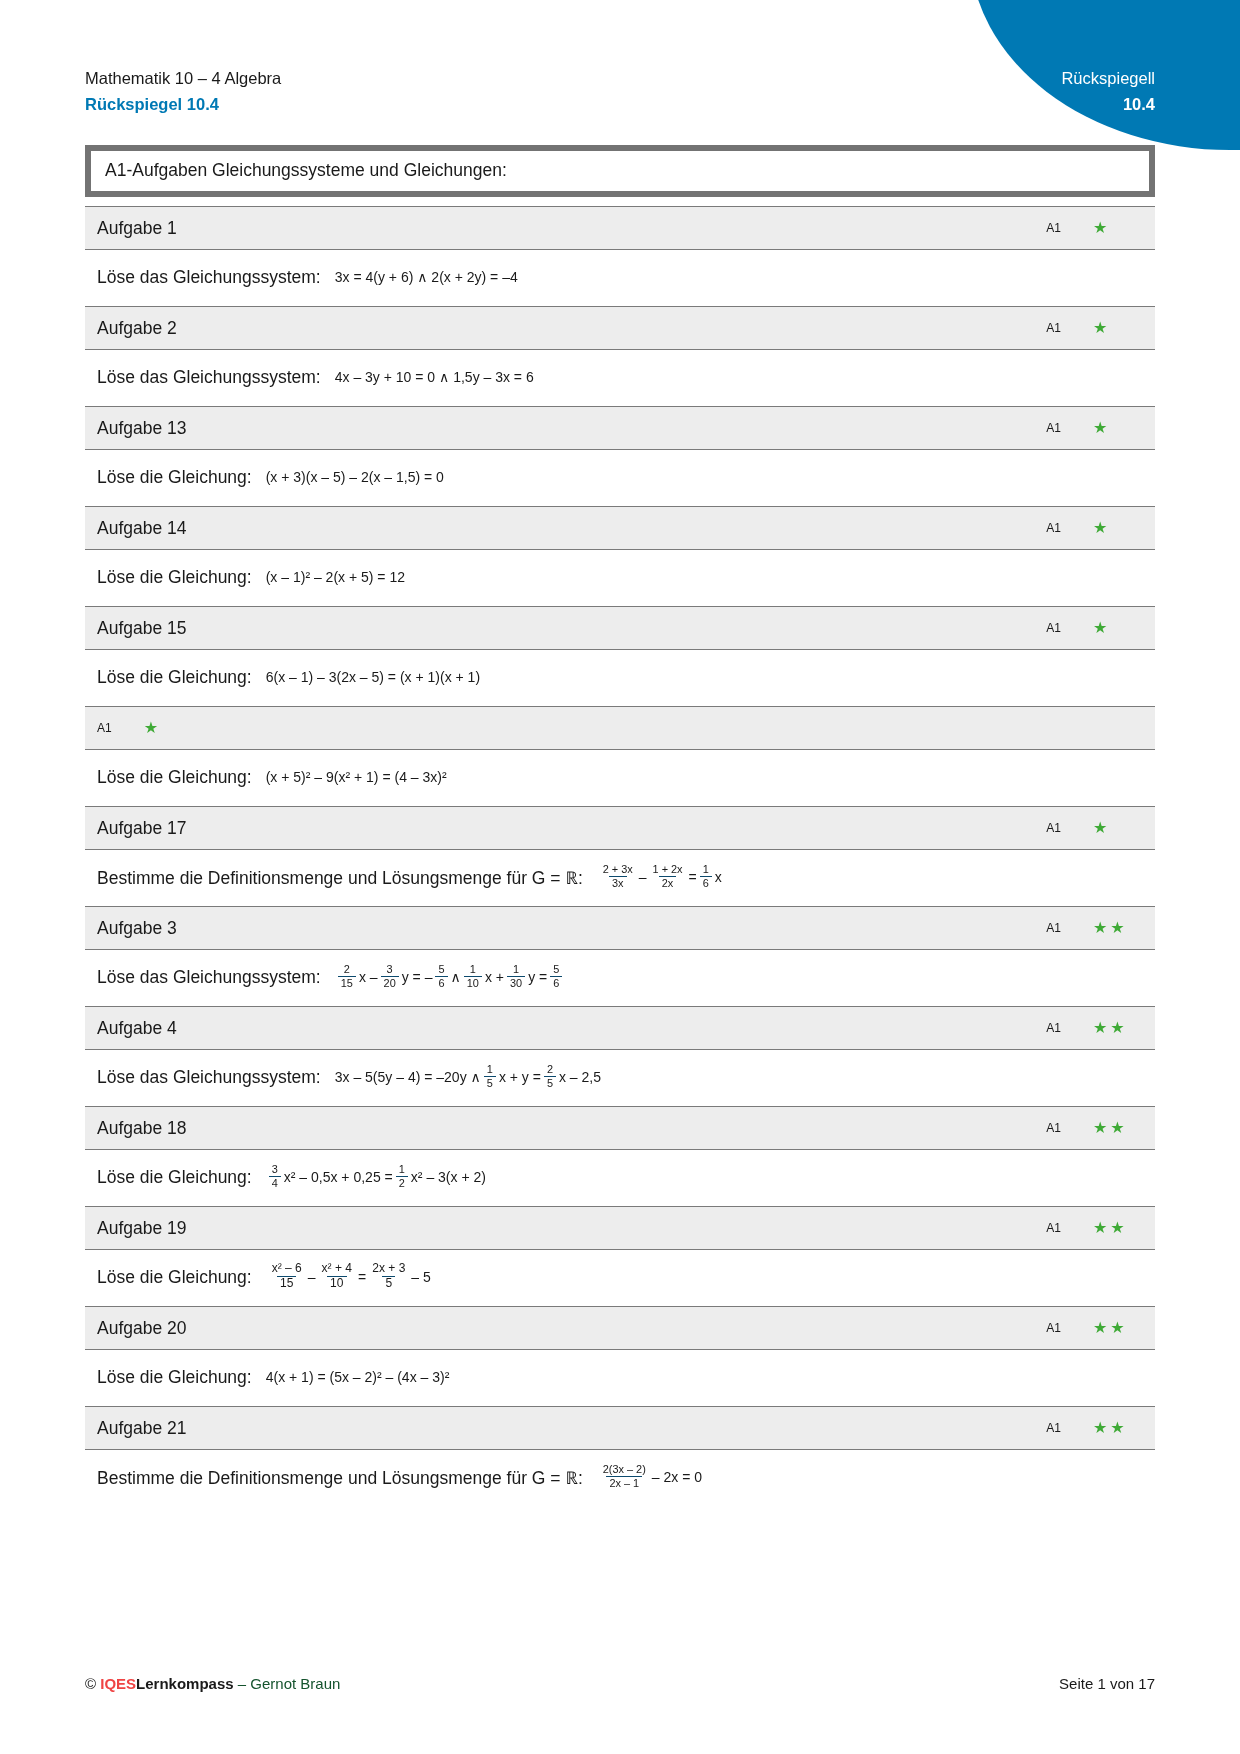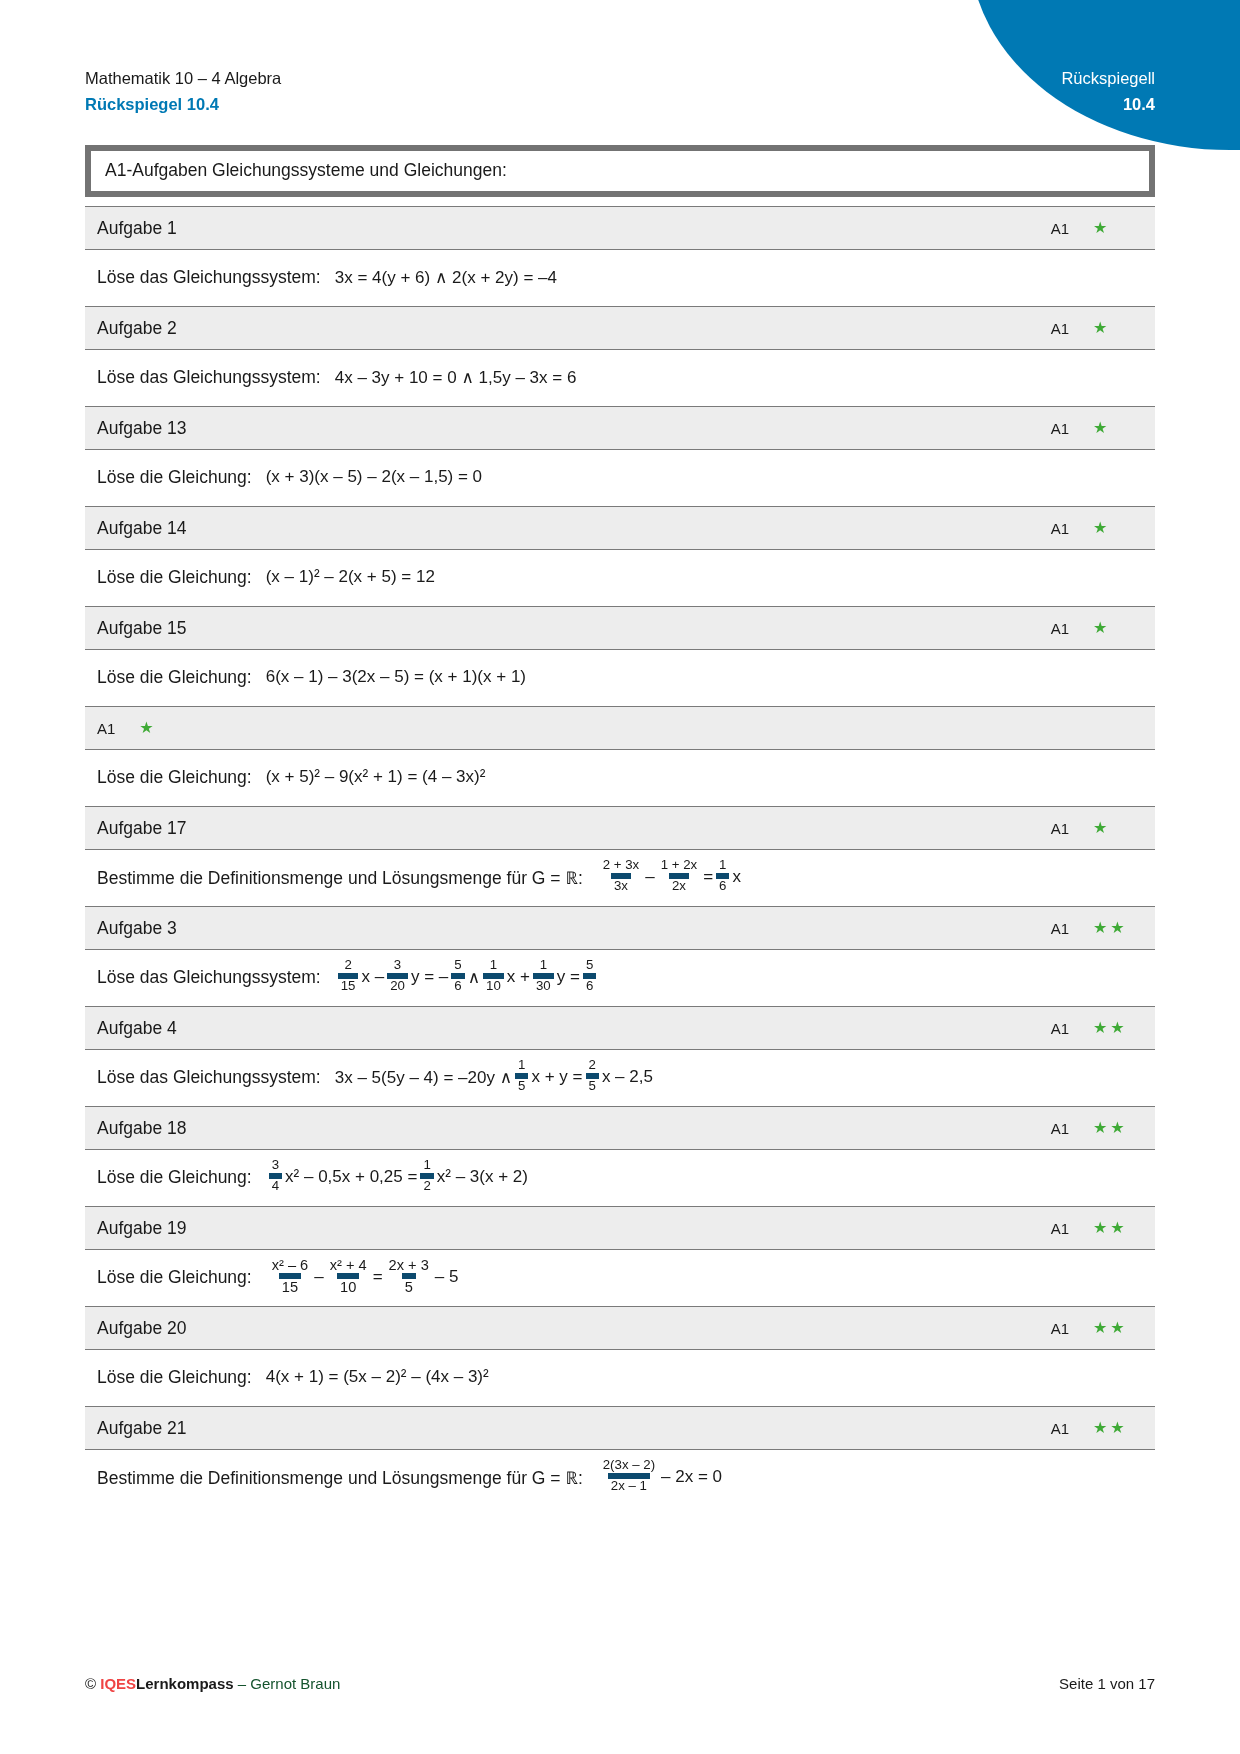--- a/index.html
+++ b/index.html
@@ -98,23 +98,23 @@
     height: 44px;
     padding: 0 10px 0 12px;
     box-sizing: border-box;
   }
   .ex-title {
     flex: 1 1 auto;
     font-size: 17.5px;
     color: #1a1a1a;
   }
   .ex-code {
-    font-size: 15px;
-    color: #1a1a1a;
-    margin-right: 24px;
+    font-size: 12px;
+    color: #1a1a1a;
+    margin-right: 32px;
   }
   .ex-stars {
     width: 52px;
     text-align: left;
     color: #3faa36;
     font-size: 16px;
     letter-spacing: 3px;
     line-height: 1;
   }
   .ex-body {
@@ -123,21 +123,21 @@
     min-height: 56px;
     padding: 6px 0 8px 12px;
     box-sizing: border-box;
   }
   .ex-prompt {
     font-size: 17.5px;
     color: #1a1a1a;
     white-space: nowrap;
   }
   .ex-math {
-    font-size: 17px;
+    font-size: 14px;
     color: #1a1a1a;
     margin-left: 14px;
     white-space: nowrap;
     display: flex;
     align-items: center;
   }
 
   
   .frac {
     display: inline-flex;
@@ -148,21 +148,21 @@
     font-size: 0.78em;
     line-height: 1.12;
     position: relative;
     top: -1px;
   }
   .frac .num {
     padding: 0 3px;
   }
   .frac .den {
     padding: 0 3px;
-    border-top: 6px solid #0c4a6e;
+    border-top: 1px solid #0c4a6e;
   }
   .frac.big { font-size: 0.86em; }
 
   
   .footer {
     position: absolute;
     left: 85px;
     right: 85px;
     bottom: 62px;
     display: flex;

